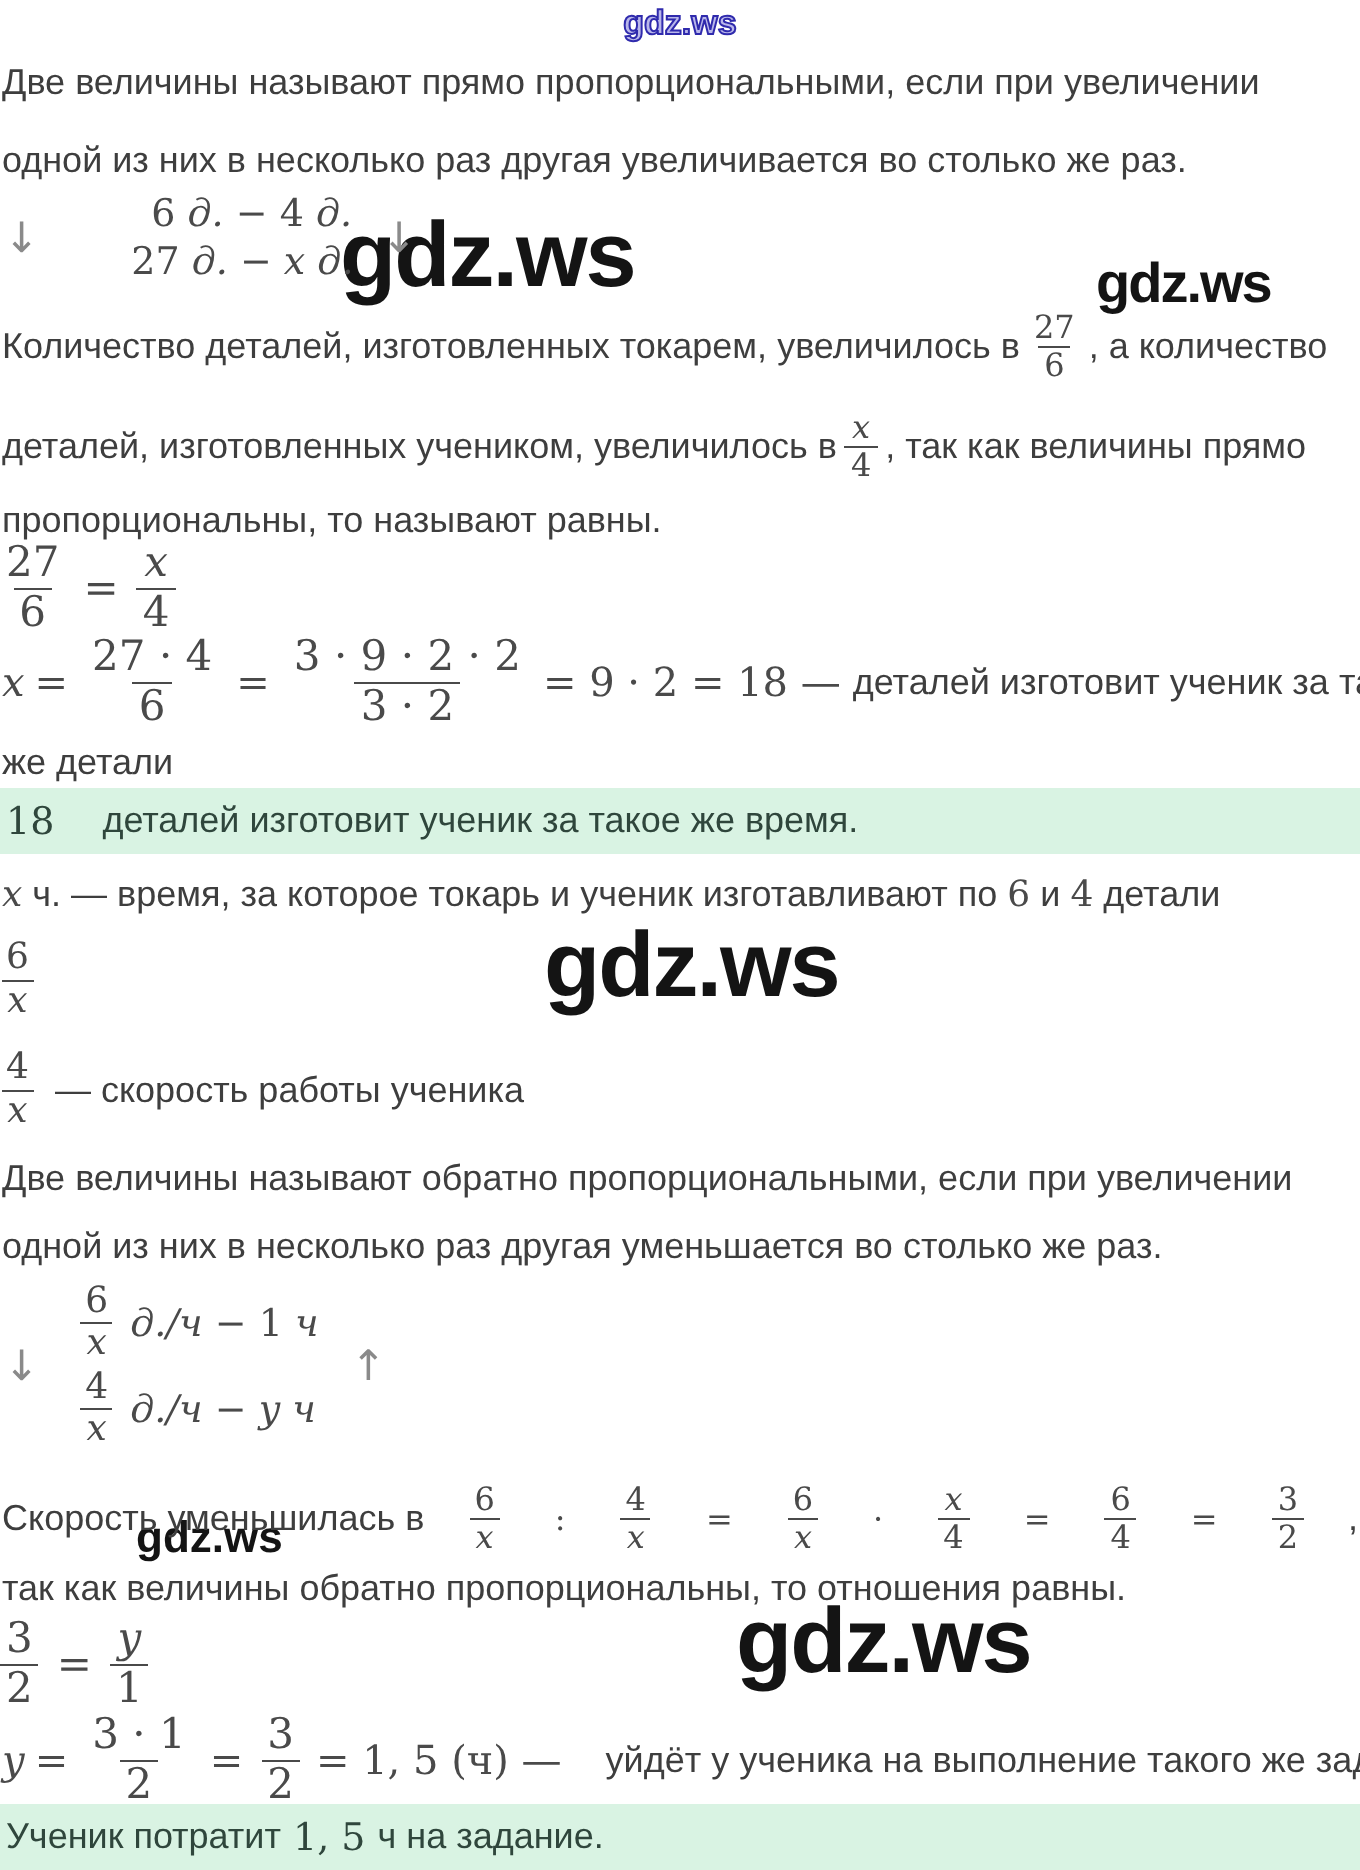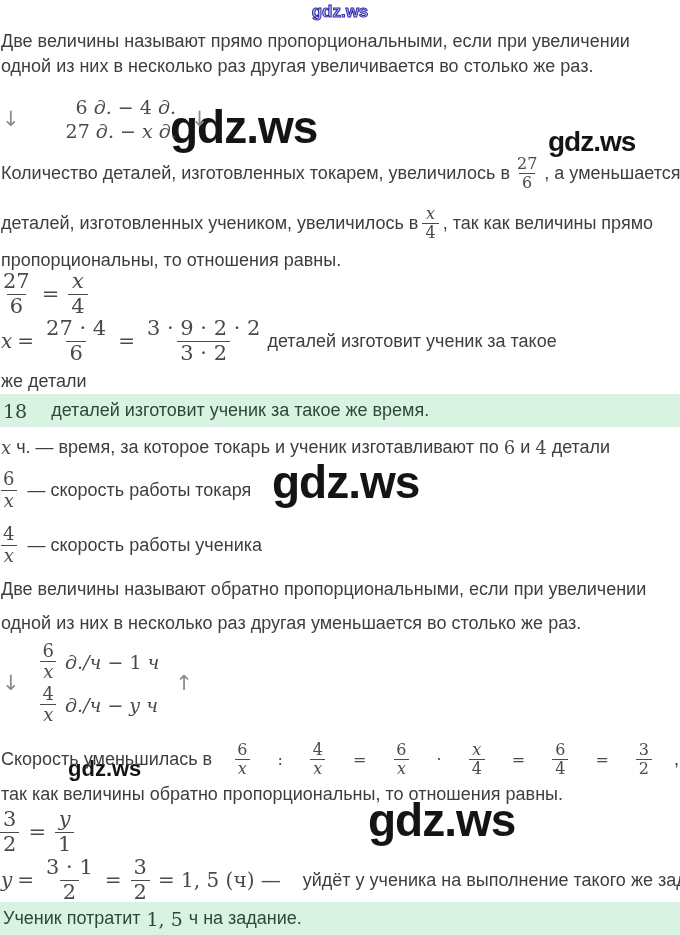--- a/index.html
+++ b/index.html
@@ -40,48 +40,48 @@
 <div id="page">
 
   <div class="wm wm-top">gdz.ws</div>
   <div class="wm" style="left:170px;top:104px;font-size:46px;">gdz.ws</div>
   <div class="wm" style="left:548px;top:128px;font-size:28px;">gdz.ws</div>
   <div class="wm" style="left:272px;top:459px;font-size:46px;">gdz.ws</div>
   <div class="wm" style="left:68px;top:758px;font-size:22px;letter-spacing:0;">gdz.ws</div>
   <div class="wm" style="left:368px;top:797px;font-size:46px;">gdz.ws</div>
 
   <div class="abs sans" style="left:1px;top:31px;">Две величины называют прямо пропорциональными, если при увеличении</div>
-  <div class="abs sans" style="left:1px;top:56px;">одной из них в несколько раз другая увеличивается во столько же раз.</div>
+  <div class="abs sans" style="left:1px;top:70px;">одной из них в несколько раз другая увеличивается во столько же раз.</div>
 
   <div class="abs row" style="left:2px;top:96px;gap:14px;">
     <span class="arrow">↓</span>
     <span style="display:flex;flex-direction:column;gap:2px;margin-left:32px;">
       <span class="math" style="font-size:19px;padding-left:10px;"><span>6</span><span class="it"> д. − </span><span>4</span><span class="it"> д.</span></span>
       <span class="math" style="font-size:19px;"><span>27</span><span class="it"> д. − </span><span class="it">x</span><span class="it"> д.</span></span>
     </span>
     <span class="arrow">↓</span>
   </div>
 
   <div class="abs row" style="left:1px;top:147px;height:52px;">
     <span class="sans">Количество деталей, изготовленных токарем, увеличилось в</span>
     <span class="frac sm">
         <span class="num">27</span>
         <span class="den">6</span>
       </span>
-    <span class="sans">, а уменьшается</span>
+    <span class="sans">, а количество</span>
   </div>
   <div class="abs row" style="left:1px;top:197px;height:52px;">
     <span class="sans">деталей, изготовленных учеником, увеличилось в</span>
     <span class="frac sm">
         <span class="num it">x</span>
         <span class="den">4</span>
       </span>
     <span class="sans">, так как величины прямо</span>
   </div>
-  <div class="abs sans" style="left:1px;top:250px;">пропорциональны, то отношения равны.</div>
+  <div class="abs sans" style="left:1px;top:250px;">пропорциональны, то называют равны.</div>
 
   <div class="abs row" style="left:0px;top:270px;">
     <span class="frac lg" style="margin-left:0;">
         <span class="num">27</span>
         <span class="den">6</span>
       </span>
     <span class="op" style="font-size:21px;">=</span>
     <span class="frac lg">
         <span class="num it">x</span>
         <span class="den">4</span>
@@ -93,20 +93,21 @@
     <span class="op" style="font-size:20px;">=</span>
     <span class="frac lg">
         <span class="num">27 · 4</span>
         <span class="den">6</span>
       </span>
     <span class="op" style="font-size:20px;">=</span>
     <span class="frac lg">
         <span class="num">3 · 9 · 2 · 2</span>
         <span class="den">3 · 2</span>
       </span>
+    <span class="math" style="font-size:20px;margin:0 6px 0 4px;">= 9 · 2 = 18 —</span>
     <span class="sans">деталей изготовит ученик за такое</span>
   </div>
   <div class="abs sans" style="left:1px;top:371px;">же детали</div>
 
   <div class="bar" style="top:394px;">
     <span class="mnum" style="font-size:19px;margin-right:24px;">18</span>
     <span class="sans">деталей изготовит ученик за такое же время.</span>
   </div>
 
   <div class="abs row" style="left:1px;top:437px;">
@@ -116,21 +117,20 @@
     <span class="sans">и</span>
     <span class="math" style="font-size:18px;margin:0 5px;">4</span>
     <span class="sans">детали</span>
   </div>
 
   <div class="abs row" style="left:0px;top:463px;height:54px;">
     <span class="frac md" style="margin-left:0;">
         <span class="num">6</span>
         <span class="den it">x</span>
       </span>
-    <span class="sans" style="margin-left:6px;">— скорость работы токаря</span>
   </div>
 
   <div class="abs row" style="left:0px;top:518px;height:54px;">
     <span class="frac md" style="margin-left:0;">
         <span class="num">4</span>
         <span class="den it">x</span>
       </span>
     <span class="sans" style="margin-left:6px;">— скорость работы ученика</span>
   </div>
 

